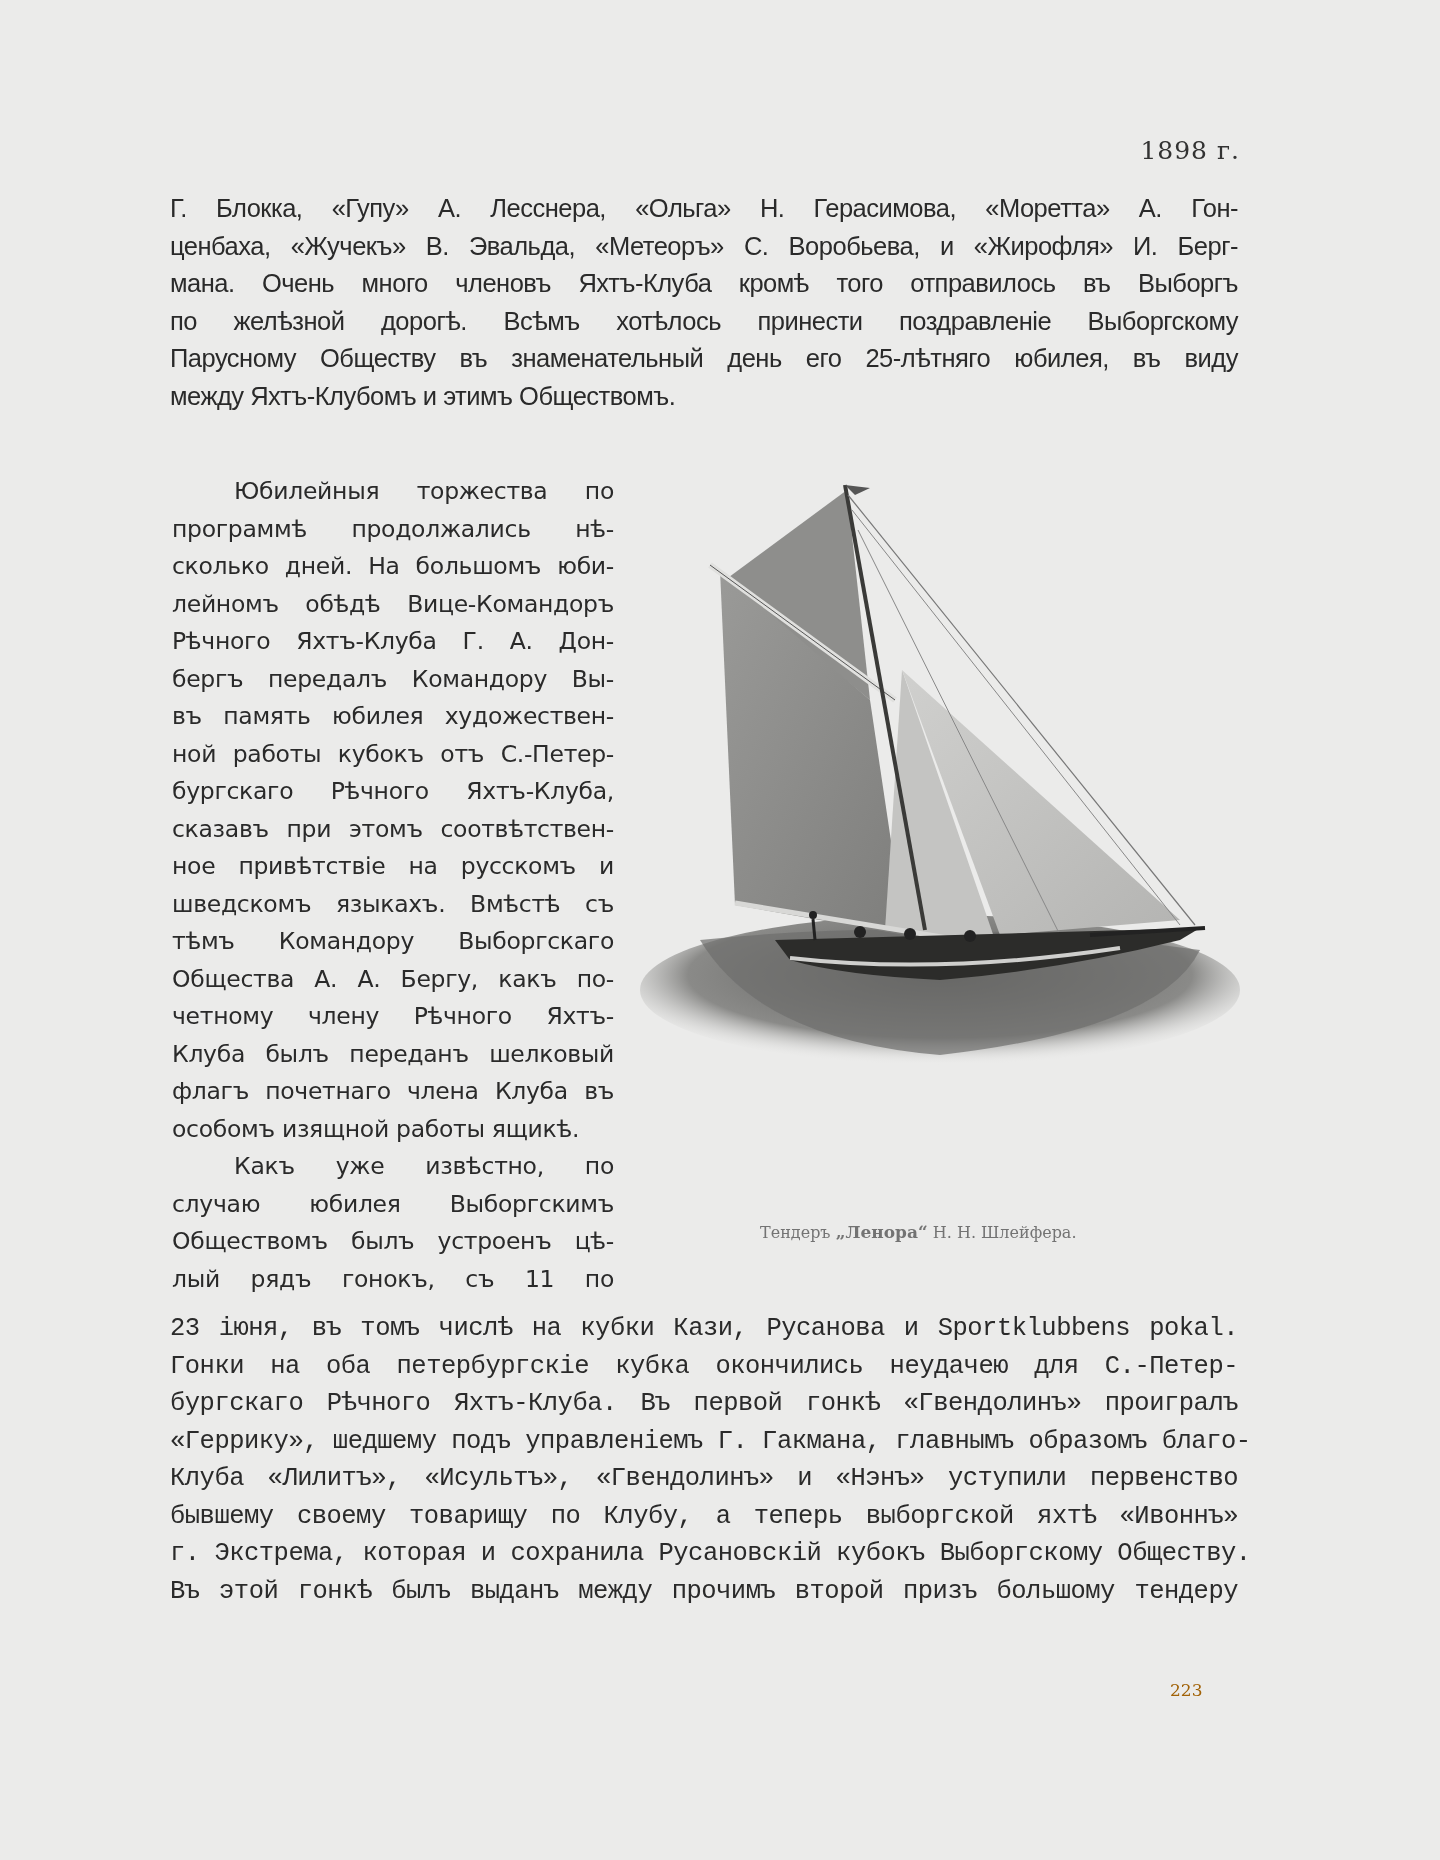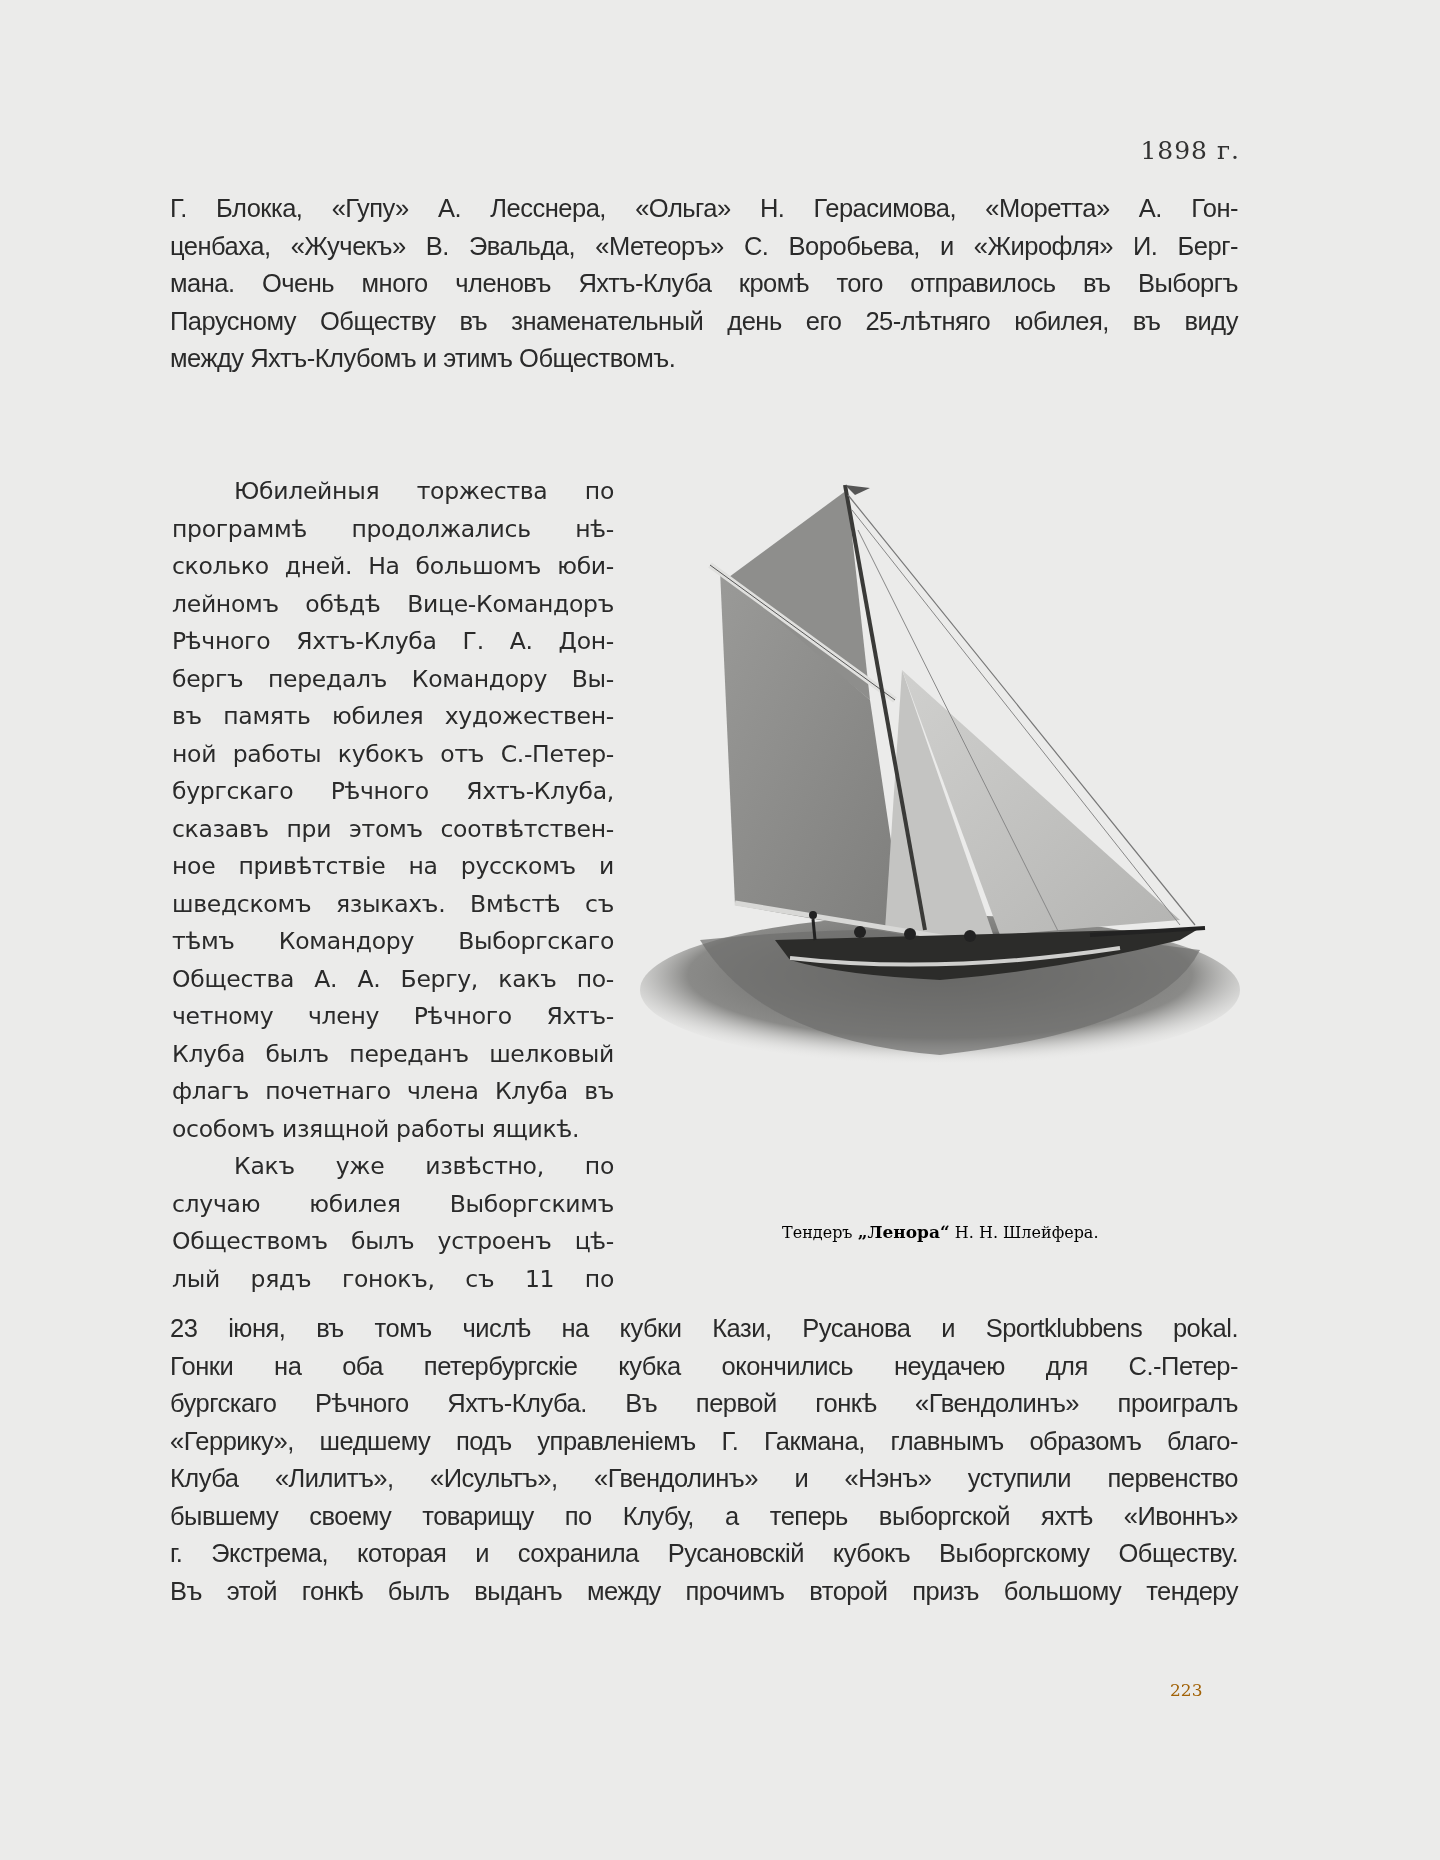--- a/index.html
+++ b/index.html
@@ -20,43 +20,44 @@
     text-align: justify; text-align-last: justify;
     font-size: 27px;
   }
   .line.last { text-align-last: left; }
   .top-block { left: 170px; top: 190px; width: 1068px; }
   .top-block .line { font-family: "Liberation Sans", sans-serif; font-size: 25.5px; letter-spacing: -0.5px; }
   .narrow-block { left: 172px; top: 473px; width: 442px; }
   .narrow-block .line { font-family: "DejaVu Sans", sans-serif; font-size: 23.5px; letter-spacing: -0.3px; }
   .narrow-block .indent { padding-left: 62px; }
   .bottom-block { left: 170px; top: 1229px; width: 1068px; }
-  .bottom-block .line { font-family: Liberation Sans, sans-serif; font-size: 25.5px; letter-spacing: -0.5px; }
+  .bottom-block .line { font-family: Liberation Mono, monospace; font-size: 25.5px; letter-spacing: -0.5px; }
   .figure {
     position: absolute; left: 640px; top: 470px; width: 600px; height: 750px;
   }
   .caption {
-    position: absolute; left: 782px; top: 1222px; width: 460px;
-    font-size: 16px; font-family: "DejaVu Serif", serif; color: #000000; white-space: nowrap;
+    position: absolute; left: 760px; top: 1222px; width: 460px;
+    font-size: 16px; font-family: "DejaVu Serif", serif; color: #737373; white-space: nowrap;
   }
   .caption b { font-weight: bold; font-size: 17px; }
   .page-number {
     position: absolute; left: 1170px; top: 1680px; font-size: 17px;
     font-family: "DejaVu Serif", serif; color: #a16207;
   }
 </style>
 </head>
 <body>
 
 <div class="page-header">1898 г.</div>
 
 <div class="block top-block">
   <div class="line">Г. Блокка, «Гупу» А. Лесснера, «Ольга» Н. Герасимова, «Моретта» А. Гон-</div>
   <div class="line">ценбаха, «Жучекъ» В. Эвальда, «Метеоръ» С. Воробьева, и «Жирофля» И. Берг-</div>
   <div class="line">мана. Очень много членовъ Яхтъ-Клуба кромѣ того отправилось въ Выборгъ</div>
+  <div class="line">по желѣзной дорогѣ. Всѣмъ хотѣлось принести поздравленіе Выборгскому</div>
   <div class="line">Парусному Обществу въ знаменательный день его 25-лѣтняго юбилея, въ виду</div>
   <div class="line last">между Яхтъ-Клубомъ и этимъ Обществомъ.</div>
 </div>
 
 <div class="block narrow-block">
   <div class="line indent">Юбилейныя торжества по</div>
   <div class="line">программѣ продолжались нѣ-</div>
   <div class="line">сколько дней. На большомъ юби-</div>
   <div class="line">лейномъ обѣдѣ Вице-Командоръ</div>
   <div class="line">Рѣчного Яхтъ-Клуба Г. А. Дон-</div>

